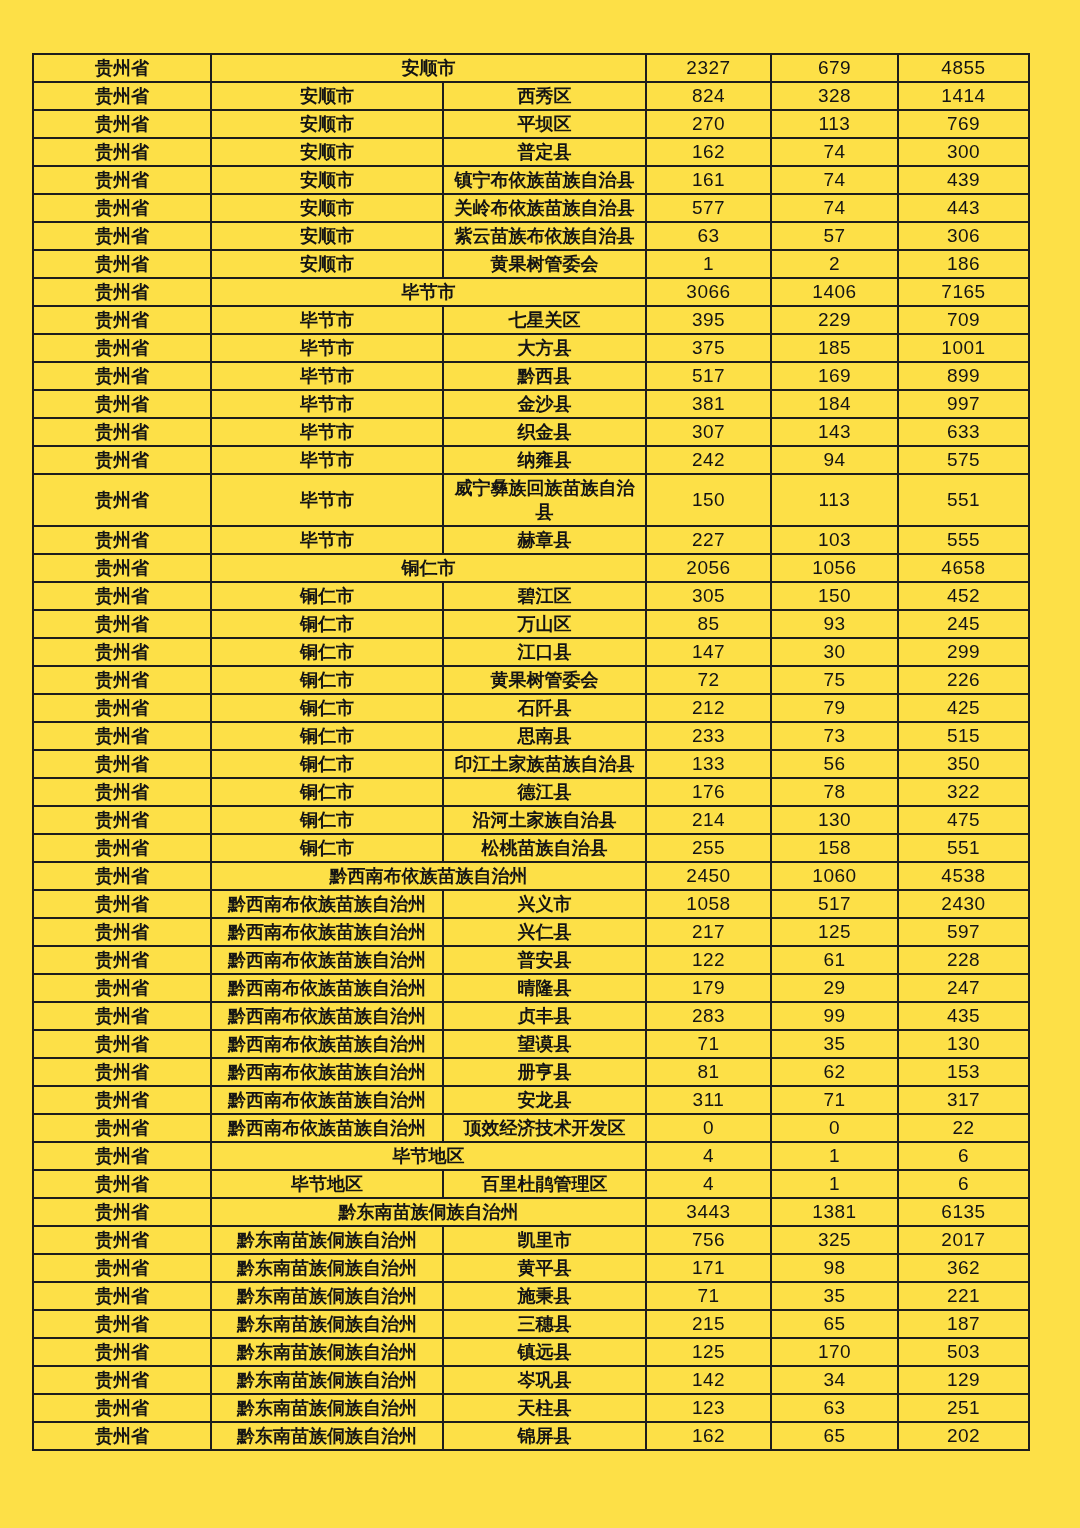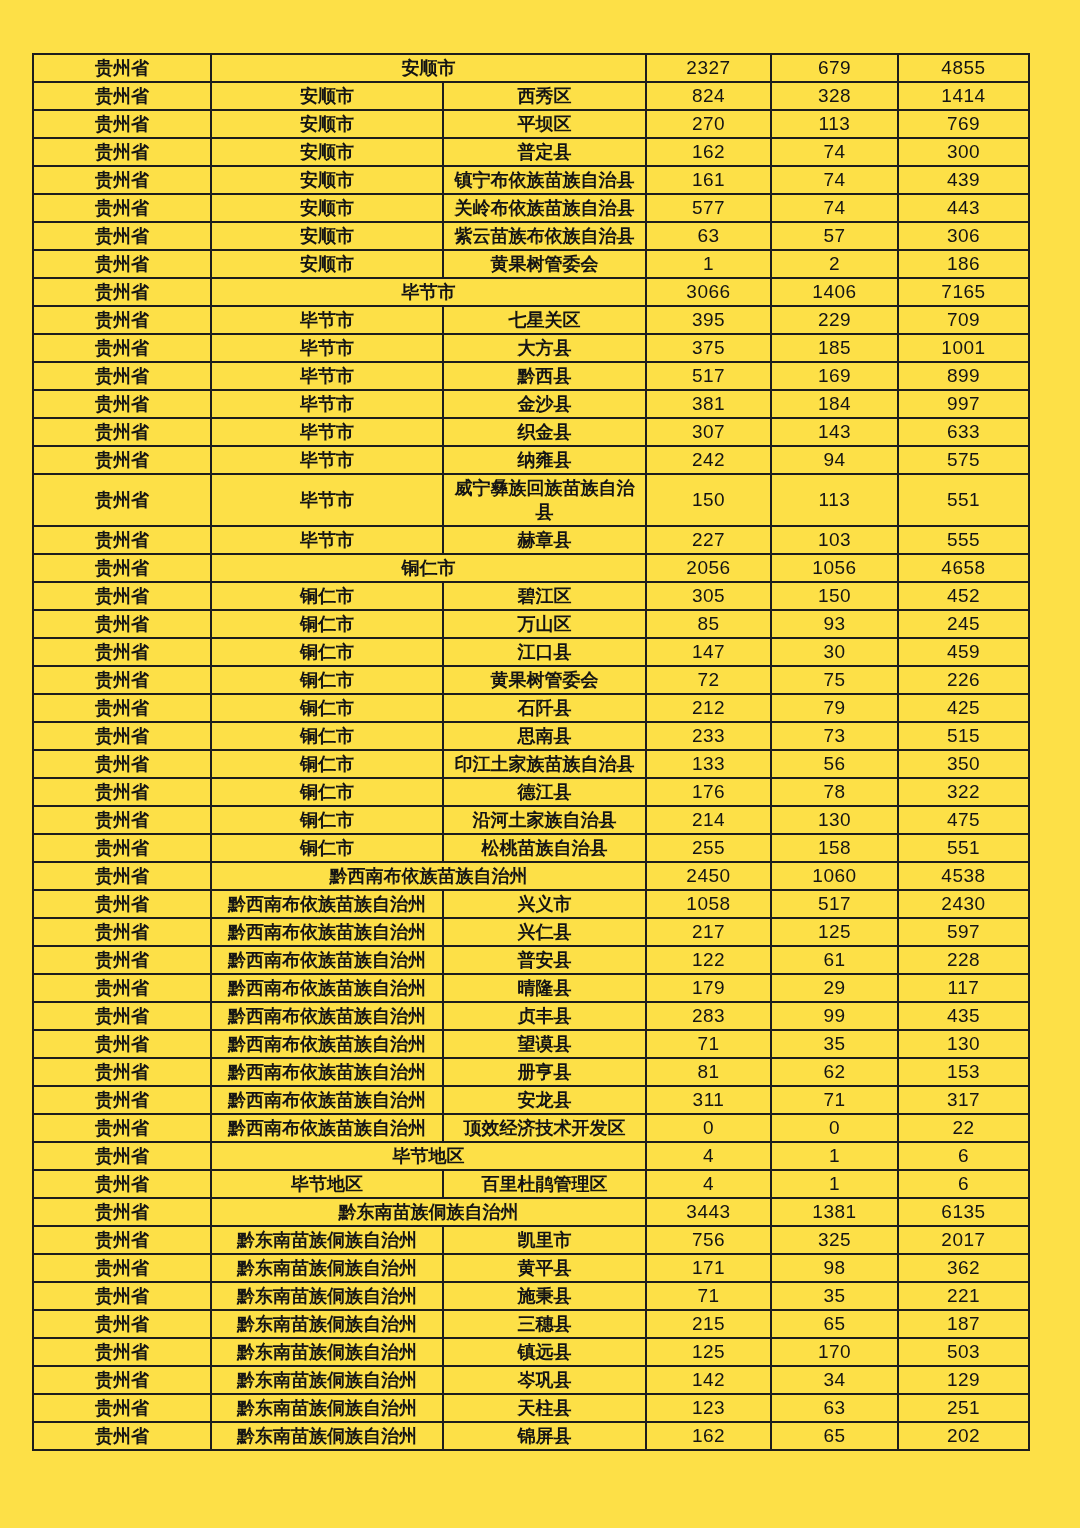--- a/index.html
+++ b/index.html
@@ -222,21 +222,21 @@
           <td class="num">85</td>
           <td class="num">93</td>
           <td class="num">245</td>
         </tr>
         <tr>
           <td class="cn">贵州省</td>
           <td class="cn">铜仁市</td>
           <td class="cn">江口县</td>
           <td class="num">147</td>
           <td class="num">30</td>
-          <td class="num">459</td>
+          <td class="num">299</td>
         </tr>
         <tr>
           <td class="cn">贵州省</td>
           <td class="cn">铜仁市</td>
           <td class="cn">黄果树管委会</td>
           <td class="num">72</td>
           <td class="num">75</td>
           <td class="num">226</td>
         </tr>
         <tr>
@@ -317,21 +317,21 @@
           <td class="num">122</td>
           <td class="num">61</td>
           <td class="num">228</td>
         </tr>
         <tr>
           <td class="cn">贵州省</td>
           <td class="cn">黔西南布依族苗族自治州</td>
           <td class="cn">晴隆县</td>
           <td class="num">179</td>
           <td class="num">29</td>
-          <td class="num">117</td>
+          <td class="num">247</td>
         </tr>
         <tr>
           <td class="cn">贵州省</td>
           <td class="cn">黔西南布依族苗族自治州</td>
           <td class="cn">贞丰县</td>
           <td class="num">283</td>
           <td class="num">99</td>
           <td class="num">435</td>
         </tr>
         <tr>

